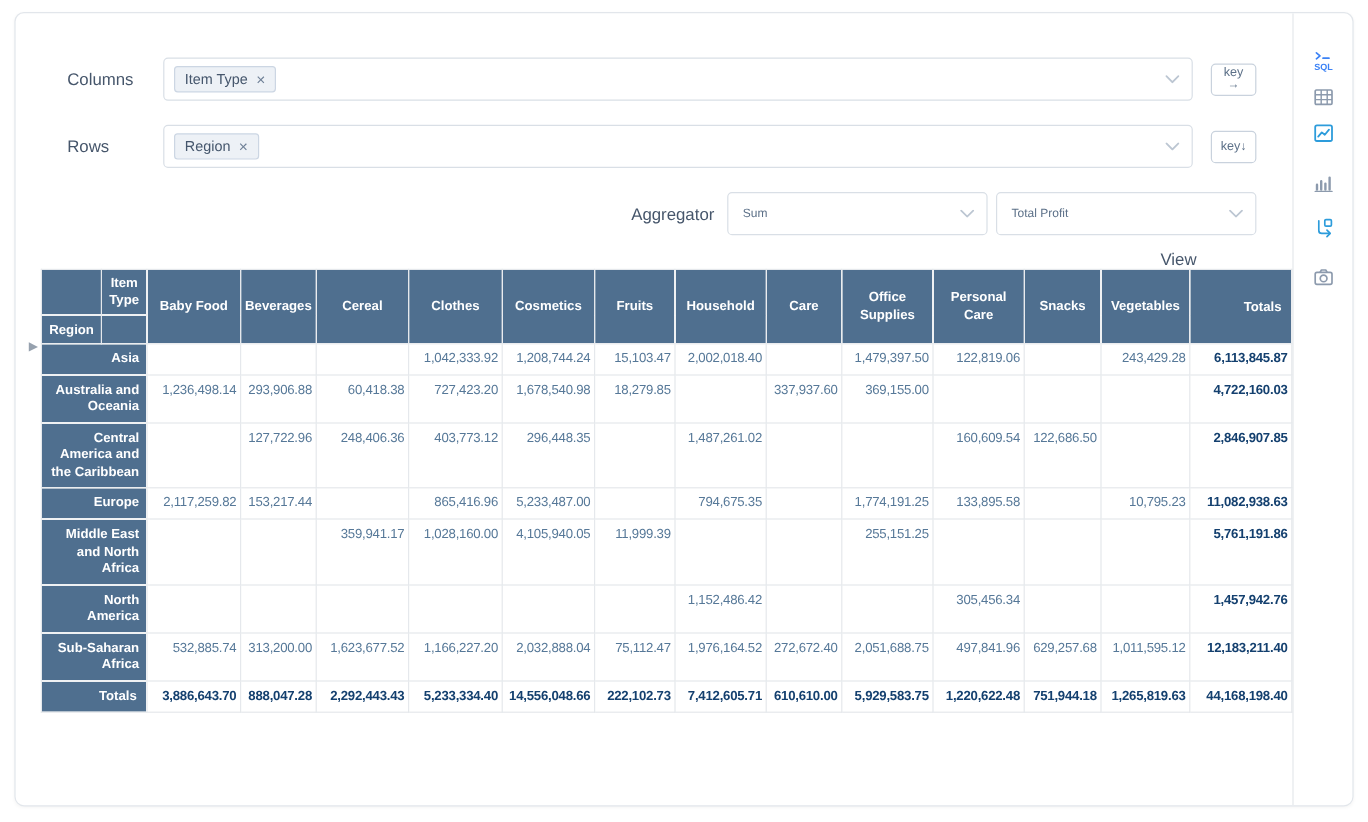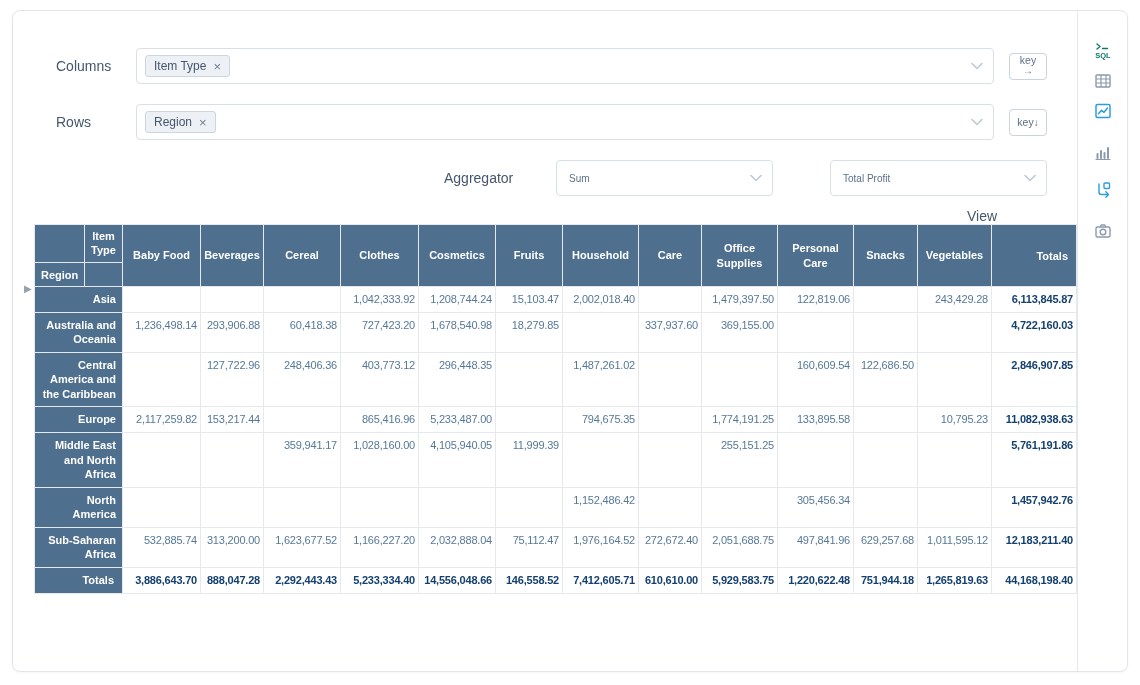--- a/index.html
+++ b/index.html
@@ -4,26 +4,26 @@
 <style>
   html,body{margin:0;padding:0;width:1140px;height:685px;background:#ffffff;font-family:"Liberation Sans",sans-serif;overflow:hidden;}
   *{box-sizing:border-box;}
   .page{position:relative;width:1140px;height:685px;}
   .collapse-handle{position:absolute;left:24px;top:283px;font-size:10px;color:#96a1ae;cursor:pointer;z-index:5;}
   .card{position:absolute;left:12px;top:10px;width:1116px;height:662px;background:#fff;border:1px solid #e2e6eb;border-radius:8px;box-shadow:0 1px 3px rgba(0,0,0,.04);display:flex;overflow:hidden;}
   .content{flex:1 1 auto;min-width:0;}
   .controls{padding:37px 30px 0 43px;}
   .control-row{display:flex;align-items:center;justify-content:flex-end;}
   .mb20{margin-bottom:20px;}
-  .mb12{margin-bottom:12px;gap:32px;}
+  .mb12{margin-bottom:12px;}
   .control-label{flex:0 0 80px;font-size:14px;color:#46566b;}
   .select{position:relative;height:36px;background:#fff;border:1px solid #d9dfe6;border-radius:4px;display:flex;align-items:center;padding:0 32px 0 8px;cursor:pointer;}
   .select.wide{flex:1 1 auto;}
   .select.small{flex:0 0 217px;padding-left:12px;}
-  .select + .select{margin-left:25px;}
+  .select + .select{margin-left:7px;}
   .select-text{font-size:10px;color:#5c7088;}
   .chevron{position:absolute;right:10px;top:50%;transform:translateY(-50%);display:flex;}
   .tag{display:inline-flex;align-items:center;gap:7px;background:#edf1f6;border:1px solid #ccd6e3;border-radius:3px;padding:3px 8px;font-size:12px;color:#45566c;cursor:grab;}
   .tag-x{color:#6f8097;font-size:13px;line-height:1;cursor:pointer;}
   .key-btn{margin-left:15px;flex:0 0 38px;height:27px;background:#fff;border:1px solid #c9d2dd;border-radius:4px;color:#5c7088;display:flex;align-items:center;justify-content:center;cursor:pointer;font-family:inherit;font-size:10.5px;padding:0;}
   .key-btn.stacked{flex-direction:column;line-height:1.05;}
   .key-btn .arrow{font-size:10px;}
   .hide-link{margin:16px 0 14px;text-align:center;font-size:14px;color:#5e7a9d;cursor:pointer;}
   .pivot-wrap{margin:0 0 0 21px;}
   table.pivot{border-collapse:collapse;table-layout:fixed;width:1042px;}
@@ -276,37 +276,37 @@
                 <td>1,011,595.12</td>
                 <td class="total">12,183,211.40</td>
               </tr>
               <tr>
                 <th class="totalslabel" colspan="2">Totals</th>
                 <td class="total">3,886,643.70</td>
                 <td class="total">888,047.28</td>
                 <td class="total">2,292,443.43</td>
                 <td class="total">5,233,334.40</td>
                 <td class="total">14,556,048.66</td>
-                <td class="total">146,558.52</td>
+                <td class="total">222,102.73</td>
                 <td class="total">7,412,605.71</td>
                 <td class="total">610,610.00</td>
                 <td class="total">5,929,583.75</td>
                 <td class="total">1,220,622.48</td>
                 <td class="total">751,944.18</td>
                 <td class="total">1,265,819.63</td>
                 <td class="total">44,168,198.40</td>
               </tr>
             </tbody>
         </table>
       </div>
 
     </div>
 
     <div class="toolbar">
-      <div class="tool gap-sm" style="color: #0f766e;">
+      <div class="tool gap-sm" style="color: #3b82f6;">
         <svg width="22" height="22" viewBox="0 0 22 22">
           <path d="M5 4l3 2.5L5 9" fill="none" stroke="currentColor" stroke-width="1.4" stroke-linecap="round" stroke-linejoin="round"></path>
           <path d="M10.5 8.5h5" stroke="currentColor" stroke-width="1.4" stroke-linecap="round"></path>
           <text x="11" y="18" text-anchor="middle" font-size="7.5" font-weight="bold" fill="currentColor" font-family="inherit">SQL</text>
         </svg>
       </div>
       <div class="tool gap-sm" style="color: rgb(140, 154, 173);">
         <svg width="20" height="20" viewBox="0 0 20 20">
           <rect x="3" y="4" width="14" height="12" rx="1" fill="none" stroke="currentColor" stroke-width="1.4"></rect>
           <path d="M3 8h14M3 12h14M8 4v12M13 4v12" stroke="currentColor" stroke-width="1.2"></path>

